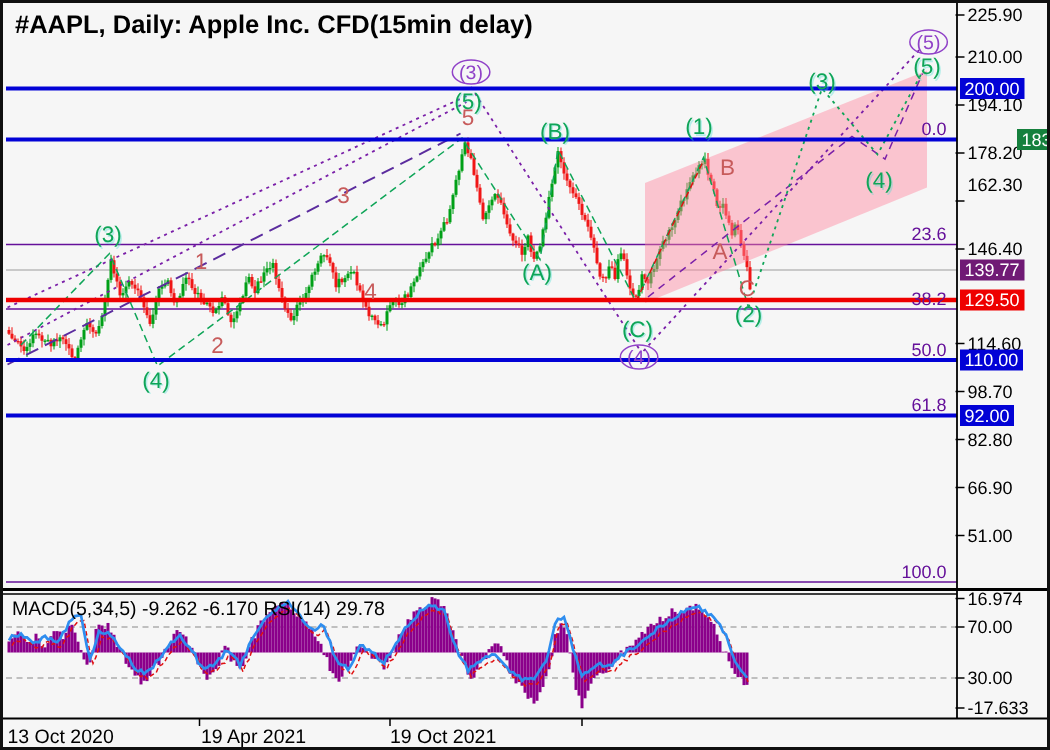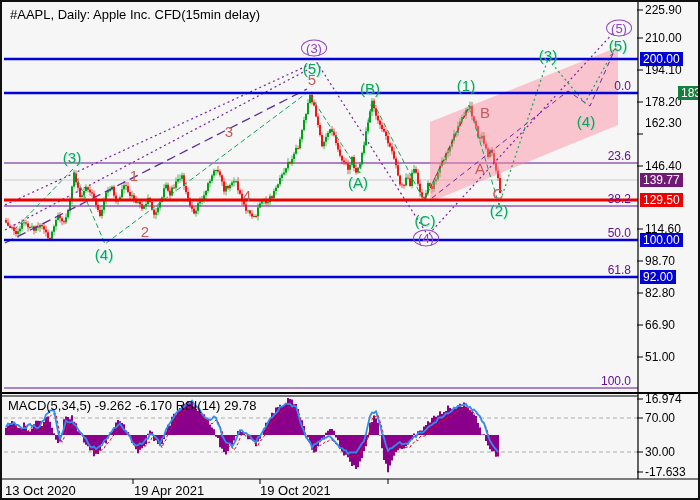--- a/index.html
+++ b/index.html
@@ -1,21 +1,21 @@
 <!DOCTYPE html>
 <html><head>
 <meta charset="utf-8">
 <style>
   html,body{margin:0;padding:0;}
   #frame{position:relative;width:700px;height:500px;background:#F6F6F6;
          border:2px solid #101010;box-sizing:border-box;overflow:hidden;
          font-family:"Liberation Sans",sans-serif;}
   svg{position:absolute;left:0;top:0;}
   .abs{position:absolute;white-space:nowrap;}
-  .title{font-size:13px;color:#000;}
+  .title{font-size:17px;color:#000;font-weight:bold;}
   .ptick{font-size:12px;color:#000;}
   .badge{font-size:12px;color:#fff;padding:0 3px;line-height:14px;}
   .fiblab{font-size:12px;color:#65109A;}
   .wave-green{font-size:15px;color:#0FA558;text-shadow:1px 1px 0 rgba(64,224,208,.35);}
   .wave-red{font-size:15px;color:#C75B5B;}
   .wave-circled{font-size:13px;color:#9042C8;border:1px solid #9042C8;border-radius:50%;
                 padding:0 4px;line-height:15px;background:transparent;}
   .center{transform:translate(-50%,-50%);}
   .macdlab{font-size:13px;color:#000;}
   .mtick{font-size:12px;color:#000;}
@@ -864,21 +864,21 @@
       <div class="abs ptick" style="left: 643px; top: 252px;">98.70</div>
       <div class="abs ptick" style="left: 643px; top: 284px;">82.80</div>
       <div class="abs ptick" style="left: 643px; top: 316px;">66.90</div>
       <div class="abs ptick" style="left: 643px; top: 348px;">51.00</div>
     </div>
   <div id="pbadges">
       <div class="abs badge" style="left: 638px; top: 50px; background: rgb(2, 2, 214);">200.00</div>
       <div class="abs badge" style="left: 676px; top: 84px; background: #15803d;">183.14</div>
       <div class="abs badge" style="left: 638px; top: 171px; background: #701a75;">139.77</div>
       <div class="abs badge" style="left: 638px; top: 191px; background: rgb(238, 0, 0);">129.50</div>
-      <div class="abs badge" style="left: 638px; top: 231px; background: rgb(2, 2, 214);">100.00</div>
+      <div class="abs badge" style="left: 638px; top: 231px; background: rgb(2, 2, 214);">110.00</div>
       <div class="abs badge" style="left: 638px; top: 268px; background: rgb(2, 2, 214);">92.00</div>
     </div>
 
   <div class="abs macdlab" style="left:6px;top:396px;">MACD(5,34,5) -9.262 -6.170 RSI(14) 29.78</div>
 
   <div id="mticks">
       <div class="abs mtick" style="left: 643px; top: 390px;">16.974</div>
       <div class="abs mtick" style="left: 643px; top: 409px;">70.00</div>
       <div class="abs mtick" style="left: 643px; top: 443px;">30.00</div>
       <div class="abs mtick" style="left: 643px; top: 463px;">-17.633</div>

